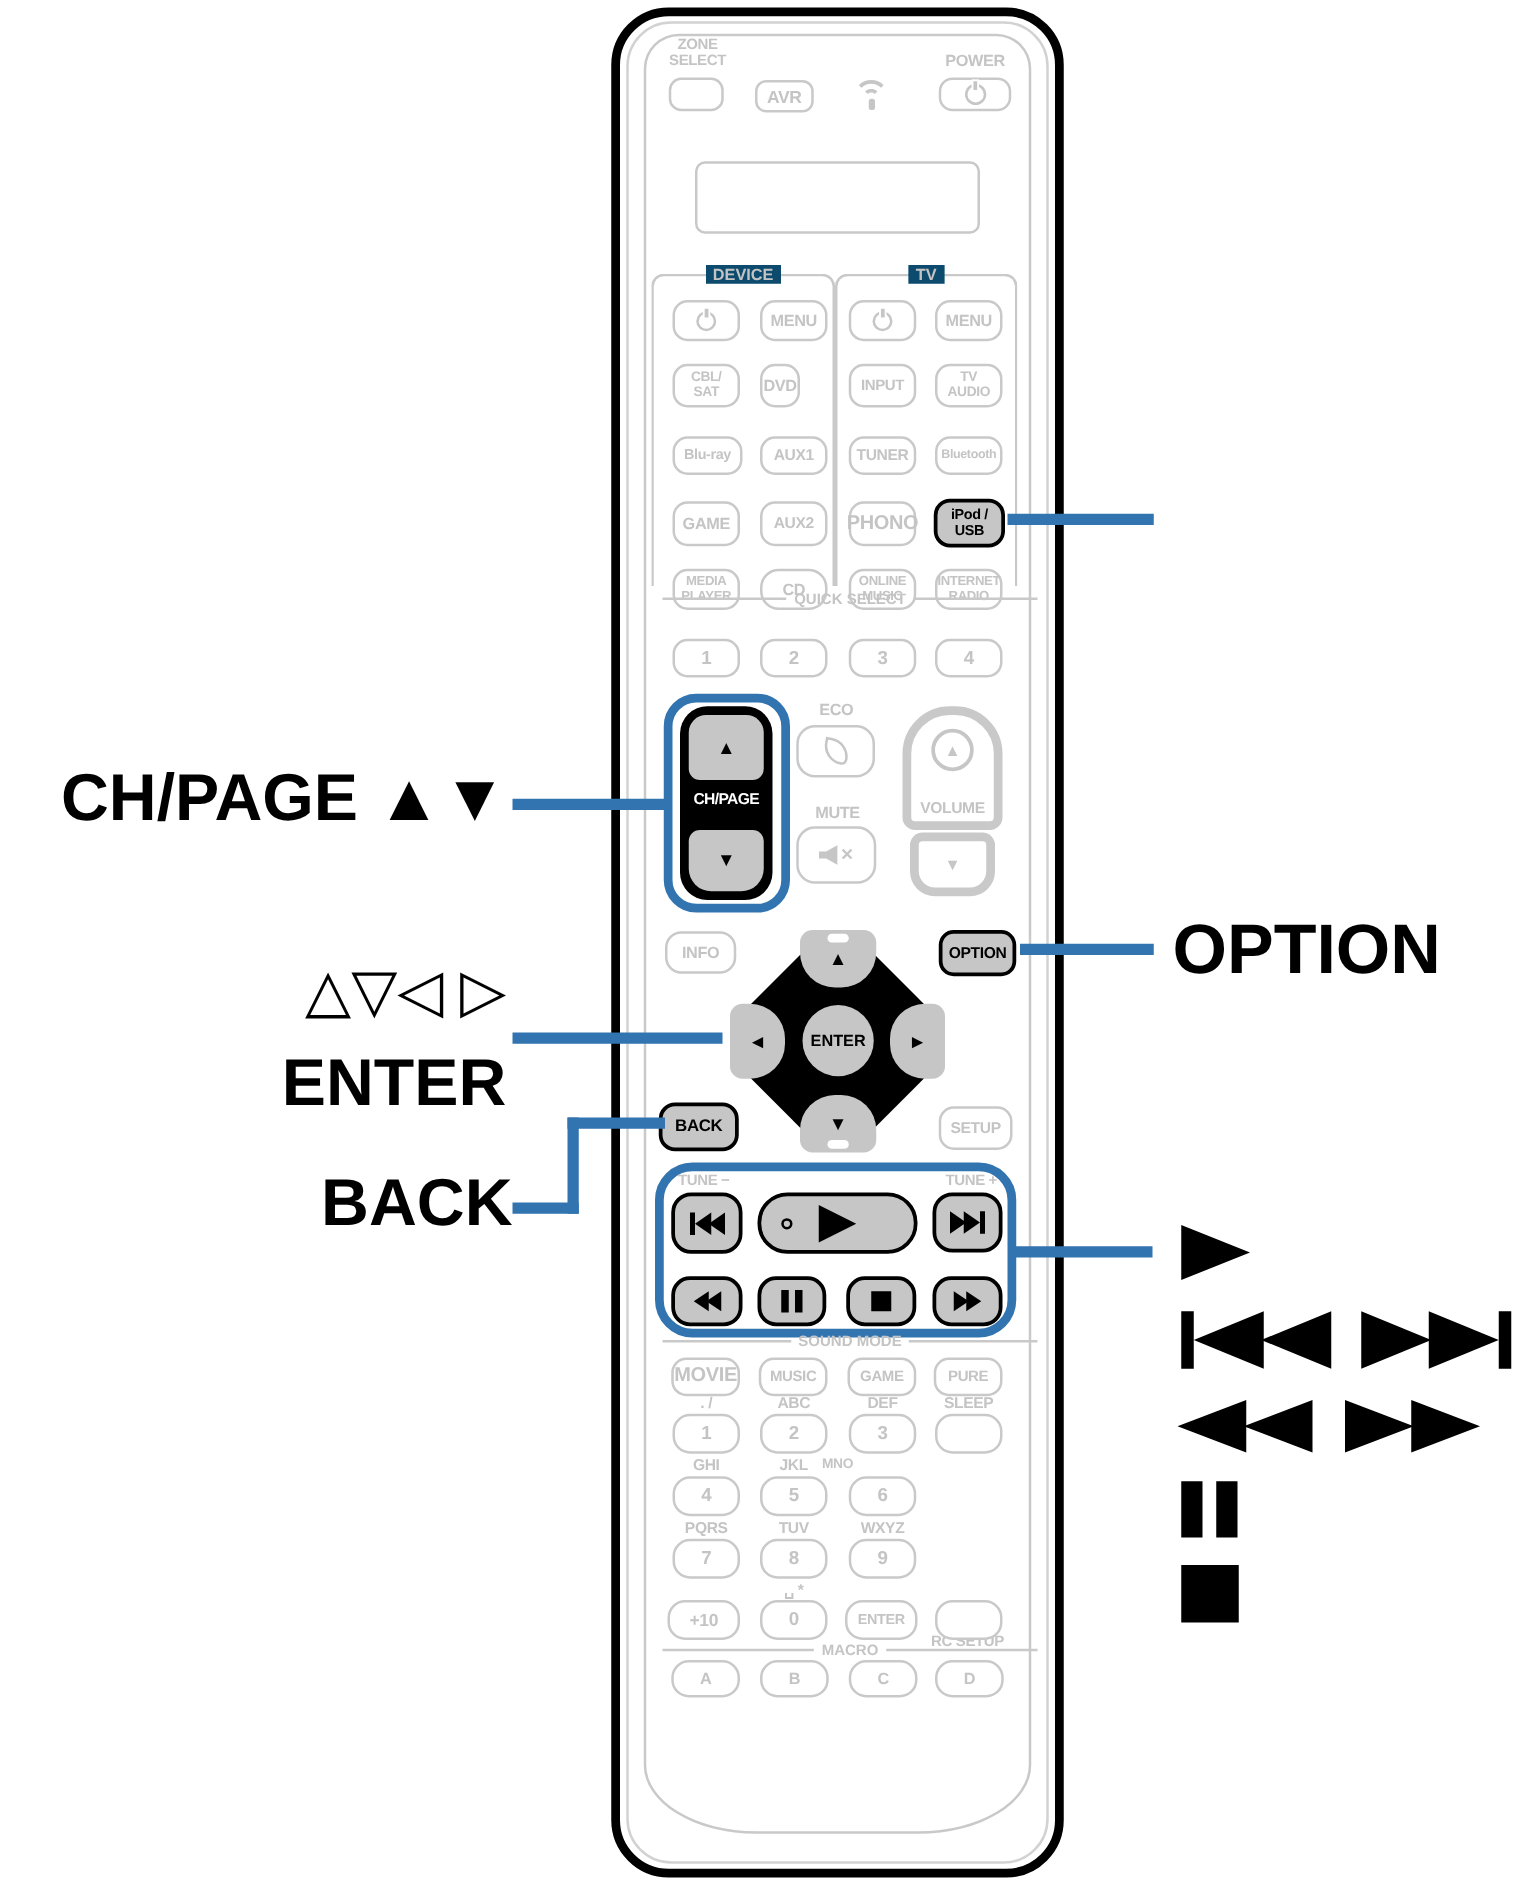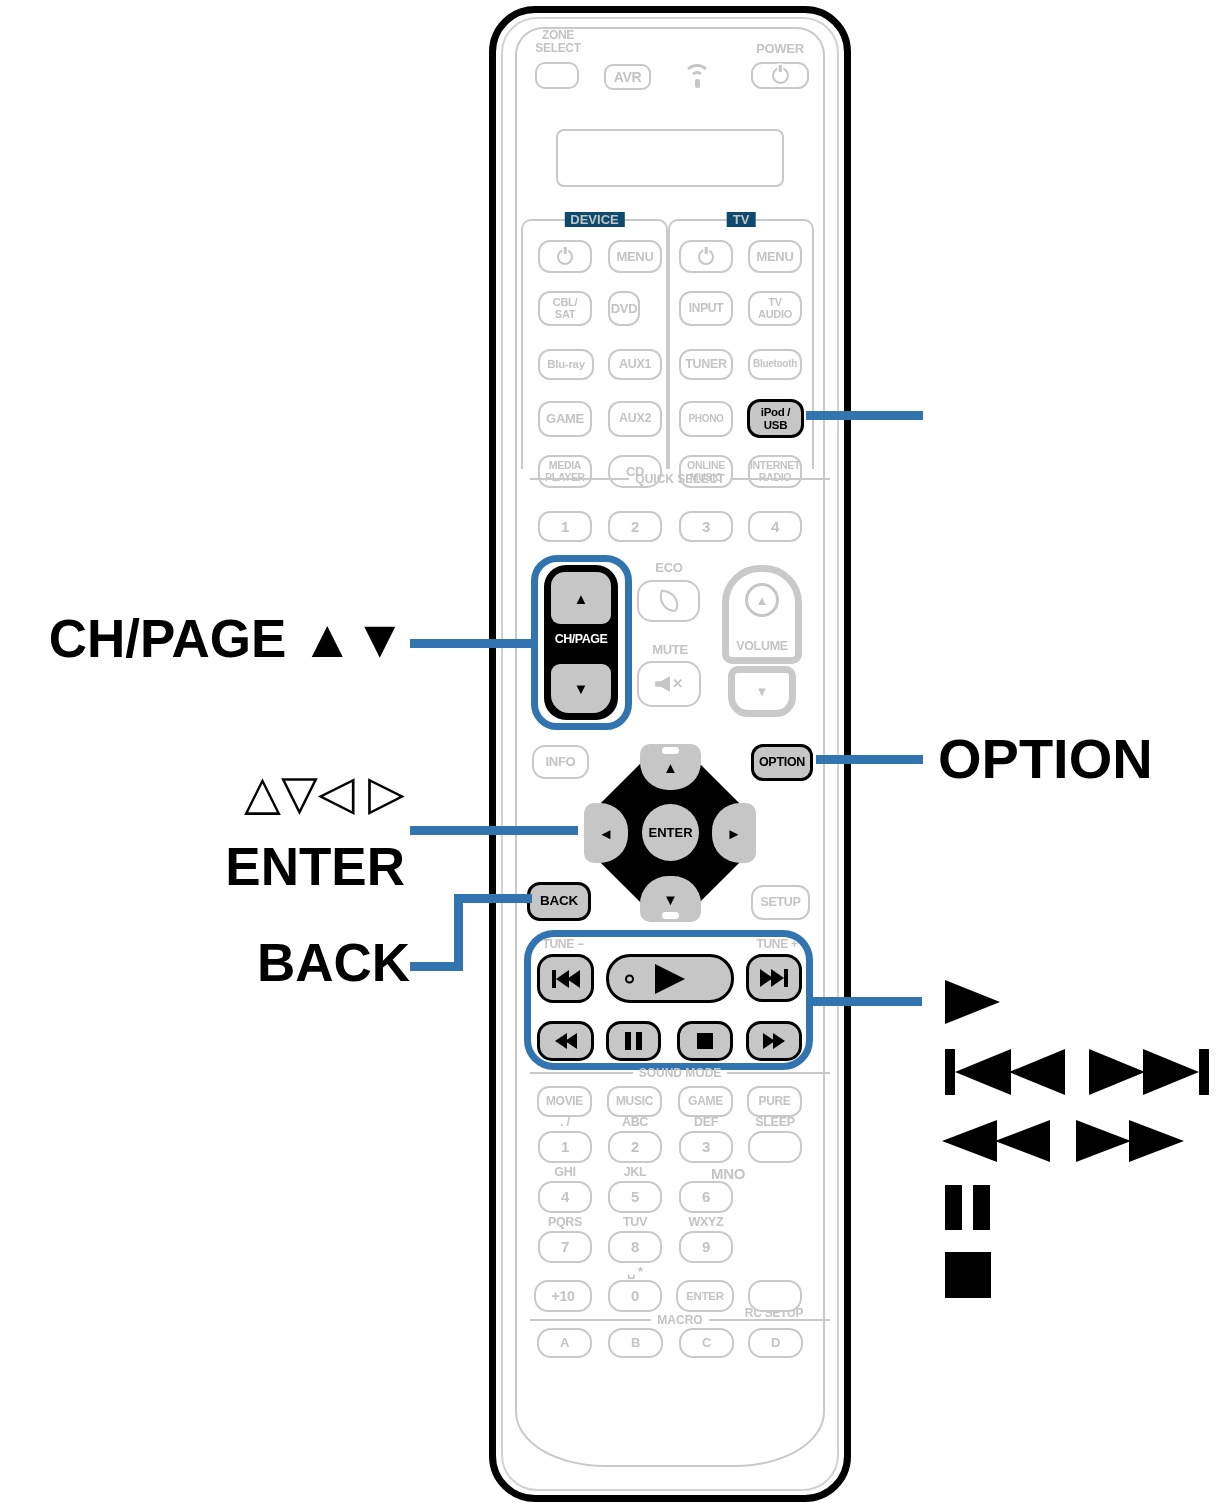--- a/index.html
+++ b/index.html
@@ -96,21 +96,21 @@
   <div class="abs btn pre" style="left:748px;top:291px;width:54px;height:35px;font-size:11px;">TV
 AUDIO</div>
 
   <div class="abs btn" style="left:538px;top:349px;width:56px;height:31px;font-size:11.5px;">Blu-ray</div>
   <div class="abs btn" style="left:608px;top:349px;width:54px;height:31px;font-size:12.5px;">AUX1</div>
   <div class="abs btn" style="left:679px;top:349px;width:54px;height:31px;font-size:12.5px;">TUNER</div>
   <div class="abs btn" style="left:748px;top:349px;width:54px;height:31px;font-size:10px;">Bluetooth</div>
 
   <div class="abs btn" style="left:538px;top:401px;width:54px;height:36px;font-size:13px;">GAME</div>
   <div class="abs btn" style="left:608px;top:401px;width:54px;height:36px;font-size:12.5px;">AUX2</div>
-  <div class="abs btn" style="left:679px;top:401px;width:54px;height:36px;font-size:10px;">PHONO</div>
+  <div class="abs btn" style="left:679px;top:401px;width:54px;height:36px;font-size:16px;">PHONO</div>
   <div class="abs btn hl pre" style="left:747px;top:399px;width:57px;height:39px;font-size:11.5px;border-radius:13px;">iPod /
 USB</div>
 
   <div class="abs btn pre" style="left:538px;top:455px;width:54px;height:33px;font-size:10.5px;">MEDIA
 PLAYER</div>
   <div class="abs btn" style="left:608px;top:455px;width:54px;height:33px;font-size:13px;border-radius:15px;">CD</div>
   <div class="abs btn pre" style="left:679px;top:455px;width:54px;height:33px;font-size:10.5px;">ONLINE
 MUSIC</div>
   <div class="abs btn pre" style="left:748px;top:455px;width:54px;height:33px;font-size:10.5px;">INTERNET
 RADIO</div>
@@ -207,37 +207,37 @@
       <span class="tri tri-r" style="border-width:8px 0 8px 12px;border-left-color:#000;"></span>
       <span class="tri tri-r" style="border-width:8px 0 8px 12px;border-left-color:#000;margin-left:-2px;"></span>
     </span>
   </div>
 
   <div class="abs sec-head" style="left:530px;top:1066px;width:300px;font-size:12px;">
     <span class="hline"></span>
       <span>SOUND MODE</span>
       <span class="hline"></span>
   </div>
-  <div class="abs btn" style="left:537px;top:1086px;width:55px;height:31px;font-size:12px;">MOVIE</div>
+  <div class="abs btn" style="left:537px;top:1086px;width:55px;height:31px;font-size:16px;">MOVIE</div>
   <div class="abs btn" style="left:607px;top:1086px;width:55px;height:31px;font-size:12px;">MUSIC</div>
   <div class="abs btn" style="left:678px;top:1086px;width:55px;height:31px;font-size:12px;">GAME</div>
   <div class="abs btn" style="left:747px;top:1086px;width:55px;height:31px;font-size:12px;">PURE</div>
 
   <div class="abs lbl" style="left:538px;top:1116px;width:54px;font-size:12.5px;">. /</div>
   <div class="abs lbl" style="left:608px;top:1116px;width:54px;font-size:12.5px;">ABC</div>
   <div class="abs lbl" style="left:679px;top:1116px;width:54px;font-size:12.5px;">DEF</div>
   <div class="abs lbl" style="left:748px;top:1116px;width:54px;font-size:12.5px;">SLEEP</div>
   <div class="abs btn" style="left:538px;top:1131px;width:54px;height:32px;border-radius:14px;font-size:15px;">1</div>
   <div class="abs btn" style="left:608px;top:1131px;width:54px;height:32px;border-radius:14px;font-size:15px;">2</div>
   <div class="abs btn" style="left:679px;top:1131px;width:54px;height:32px;border-radius:14px;font-size:15px;">3</div>
   <div class="abs btn" style="left:748px;top:1131px;width:54px;height:32px;border-radius:14px;"></div>
 
   <div class="abs lbl" style="left:538px;top:1166px;width:54px;font-size:12.5px;">GHI</div>
   <div class="abs lbl" style="left:608px;top:1166px;width:54px;font-size:12.5px;">JKL</div>
-  <div class="abs lbl" style="left:701px;top:1166px;width:54px;font-size:15px;">MNO</div>
+  <div class="abs lbl" style="left:643px;top:1166px;width:54px;font-size:11px;">MNO</div>
   <div class="abs btn" style="left:538px;top:1181px;width:54px;height:32px;border-radius:14px;font-size:15px;">4</div>
   <div class="abs btn" style="left:608px;top:1181px;width:54px;height:32px;border-radius:14px;font-size:15px;">5</div>
   <div class="abs btn" style="left:679px;top:1181px;width:54px;height:32px;border-radius:14px;font-size:15px;">6</div>
 
   <div class="abs lbl" style="left:538px;top:1216px;width:54px;font-size:12.5px;">PQRS</div>
   <div class="abs lbl" style="left:608px;top:1216px;width:54px;font-size:12.5px;">TUV</div>
   <div class="abs lbl" style="left:679px;top:1216px;width:54px;font-size:12.5px;">WXYZ</div>
   <div class="abs btn" style="left:538px;top:1231px;width:54px;height:32px;border-radius:14px;font-size:15px;">7</div>
   <div class="abs btn" style="left:608px;top:1231px;width:54px;height:32px;border-radius:14px;font-size:15px;">8</div>
   <div class="abs btn" style="left:679px;top:1231px;width:54px;height:32px;border-radius:14px;font-size:15px;">9</div>

